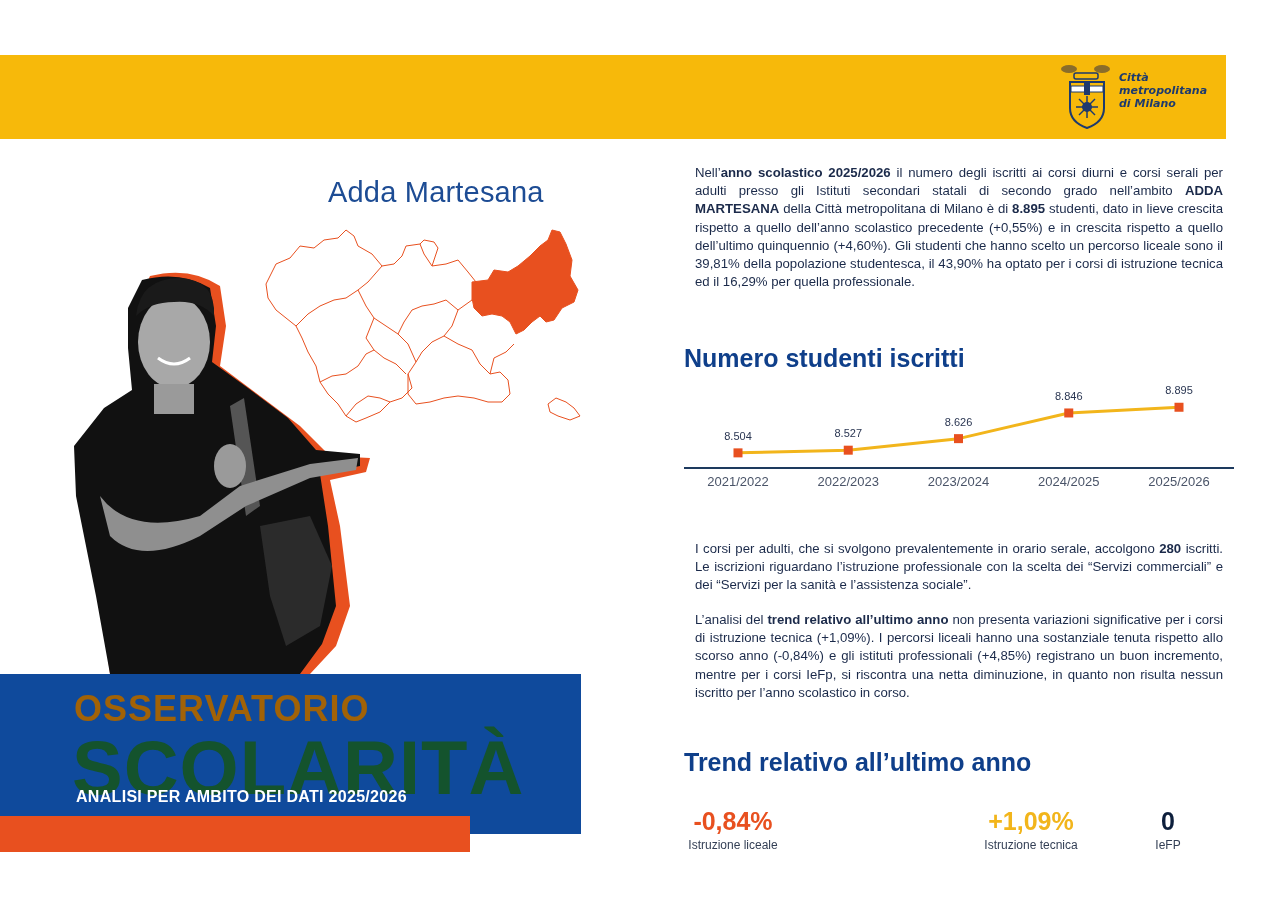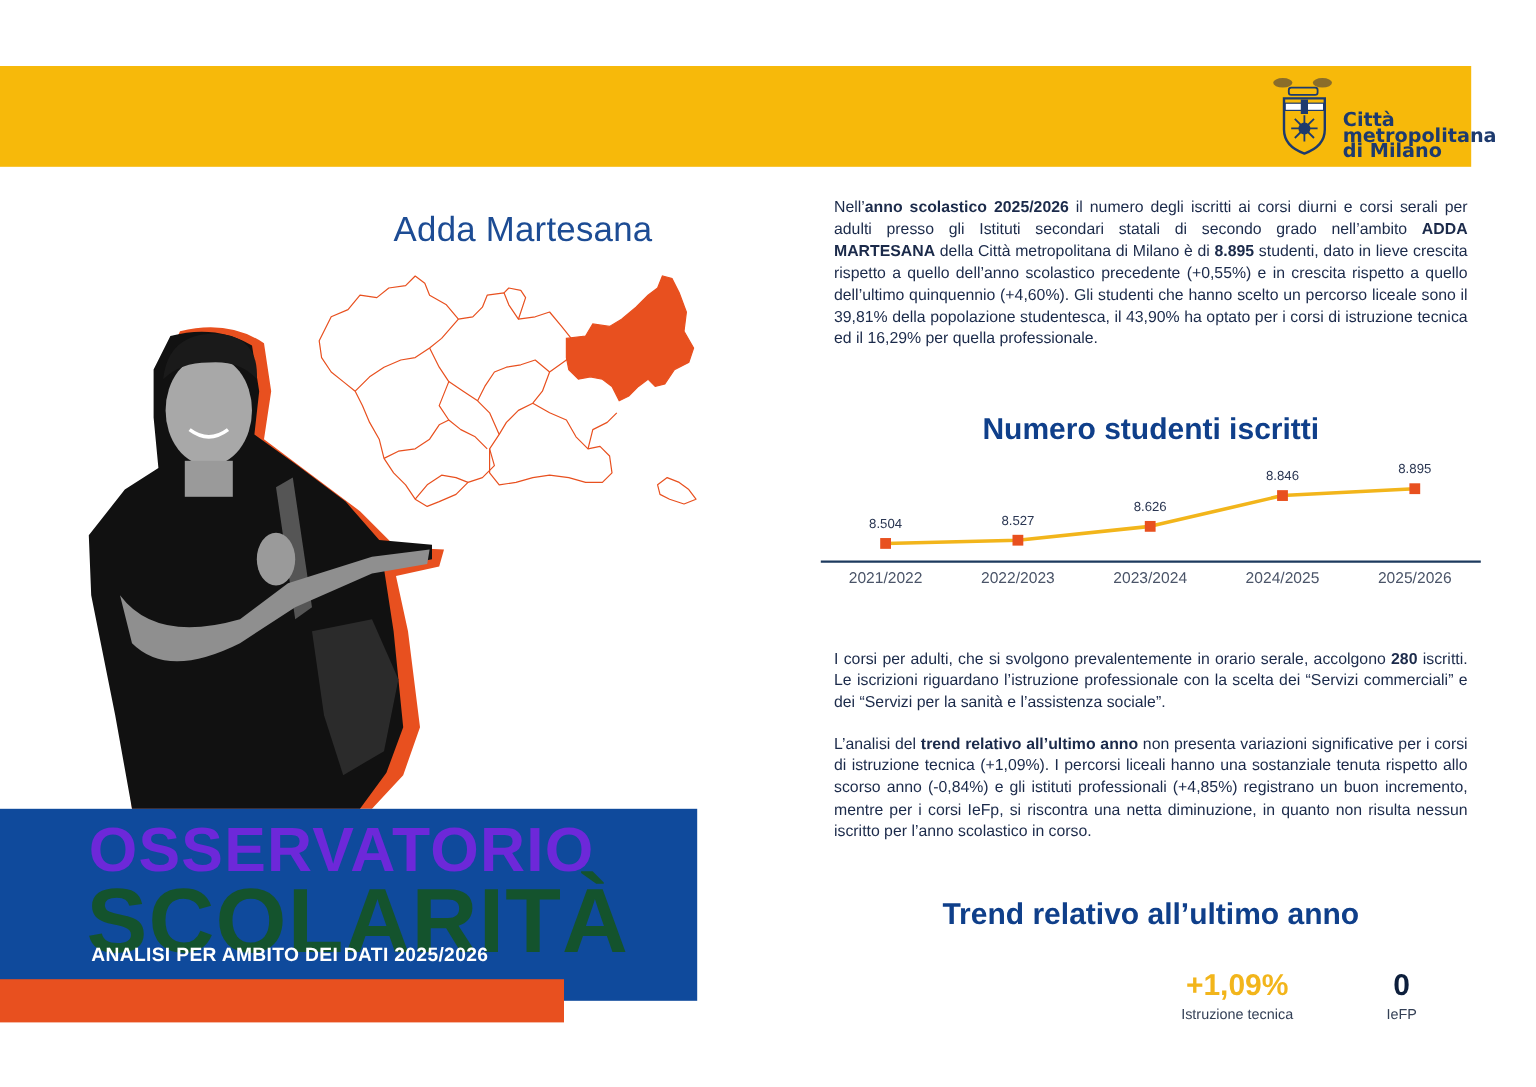--- a/index.html
+++ b/index.html
@@ -2,41 +2,41 @@
 <html><head>
 <meta charset="utf-8">
 <style>
   * { box-sizing: border-box; margin: 0; padding: 0; }
   html, body { width: 1280px; height: 906px; background: #ffffff; overflow: hidden; }
   body { position: relative; font-family: "DejaVu Sans", sans-serif; color: #1b2a4a; }
 
   .topbar { position: absolute; left: 0; top: 55px; width: 1226px; height: 84px; background: #f7b90a; }
   .logo { position: absolute; left: 1060px; top: 62px; width: 160px; height: 70px; }
   .logo-crest { position: absolute; left: 0; top: 0; width: 54px; height: 68px; }
-  .logo-text { position: absolute; left: 59px; top: 31px; font-size: 16px; line-height: 13px; font-weight: bold; color: #1d3a6e; }
+  .logo-text { position: absolute; left: 59px; top: 9px; font-size: 11px; line-height: 13px; font-weight: bold; color: #1d3a6e; font-style: italic; }
   .logo-text div { white-space: nowrap; }
 
   .region-title { position: absolute; left: 328px; top: 176px; font-size: 29px; color: #1d4c94; font-family: "Liberation Sans", sans-serif; letter-spacing: 0.2px; }
   .map { position: absolute; left: 262px; top: 226px; width: 326px; height: 202px; }
 
   .photo { position: absolute; left: 70px; top: 266px; width: 300px; height: 410px; }
 
   .banner { position: absolute; left: 0; top: 674px; width: 581px; height: 160px; background: #0f4a9c; }
-  .banner-line1 { position: absolute; left: 74px; top: 682px; font-family: "Liberation Sans", sans-serif; font-weight: bold; font-size: 52px; color: #6d28d9; letter-spacing: 1px; line-height: 54px; text-align: center; }
+  .banner-line1 { position: absolute; left: 74px; top: 682px; font-family: "Liberation Sans", sans-serif; font-weight: bold; font-size: 36px; color: #a16207; letter-spacing: 1px; line-height: 54px; text-align: center; }
   .banner-line2 { position: absolute; left: 72px; top: 730px; font-family: "Liberation Sans", sans-serif; font-weight: bold; font-size: 76px; color: #14532d; letter-spacing: 1px; line-height: 76px; }
   .subbanner { position: absolute; left: 0; top: 816px; width: 470px; height: 36px; background: #e8501f; }
   .subbanner-text { position: absolute; left: 76px; top: 788px; font-family: "Liberation Sans", sans-serif; font-weight: bold; font-size: 16px; color: #ffffff; letter-spacing: 0.3px; }
 
   .para { position: absolute; left: 695px; width: 528px; font-size: 13.2px; line-height: 18.2px; text-align: justify; color: #1b2a4a; font-family: "Liberation Sans", sans-serif; }
   .para b { font-weight: bold; }
   .p1 { top: 164px; }
   .p2 { top: 540px; }
   .p3 { top: 611px; }
 
-  .section-title { position: absolute; left: 684px; width: 550px; text-align: center; font-family: "Liberation Sans", sans-serif; font-weight: bold; color: #0f3f8a; font-size: 25px; }
+  .section-title { position: absolute; left: 684px; width: 550px; font-family: "Liberation Sans", sans-serif; font-weight: bold; color: #0f3f8a; font-size: 25px; }
   .chart-title { top: 344px; }
   .trend-title { top: 748px; }
 
   .chart { position: absolute; left: 680px; top: 385px; width: 560px; height: 110px; }
   .chart svg { width: 560px; height: 110px; display: block; }
 
   .stats { position: absolute; left: 670px; top: 806px; width: 560px; height: 60px; }
   .stat { position: absolute; top: 0; text-align: center; }
   .stat-val { font-family: "Liberation Sans", sans-serif; font-weight: bold; font-size: 25px; line-height: 30px; }
   .stat-lbl { font-family: "Liberation Sans", sans-serif; font-size: 12px; color: #333f55; margin-top: 2px; white-space: nowrap; }
@@ -140,20 +140,24 @@
   </svg>
 </div>
 
 <div class="para p2"><span>I corsi per adulti, che si svolgono prevalentemente in orario serale, accolgono </span><b>280</b><span> iscritti. Le iscrizioni riguardano l’istruzione professionale con la scelta dei “Servizi commerciali” e dei “Servizi per la sanità e l’assistenza sociale”.</span></div>
 
 <div class="para p3"><span>L’analisi del </span><b>trend relativo all’ultimo anno</b><span> non presenta variazioni significative per i corsi di istruzione tecnica (+1,09%). I percorsi liceali hanno una sostanziale tenuta rispetto allo scorso anno (-0,84%) e gli istituti professionali (+4,85%) registrano un buon incremento, mentre per i corsi IeFp, si riscontra una netta diminuzione, in quanto non risulta nessun iscritto per l’anno scolastico in corso.</span></div>
 
 <div class="section-title trend-title">Trend relativo all’ultimo anno</div>
 
 <div class="stats">
+  <div class="stat" style="left:0; width:126px;">
+    <div class="stat-val" style="color: rgb(232, 80, 31);">-0,84%</div>
+    <div class="stat-lbl">Istruzione liceale</div>
+  </div>
   <div class="stat" style="left:300px; width:122px;">
     <div class="stat-val" style="color: rgb(242, 181, 27);">+1,09%</div>
     <div class="stat-lbl">Istruzione tecnica</div>
   </div>
   <div class="stat" style="left:460px; width:76px;">
     <div class="stat-val" style="color: rgb(13, 31, 60);">0</div>
     <div class="stat-lbl">IeFP</div>
   </div>
 </div>
 

